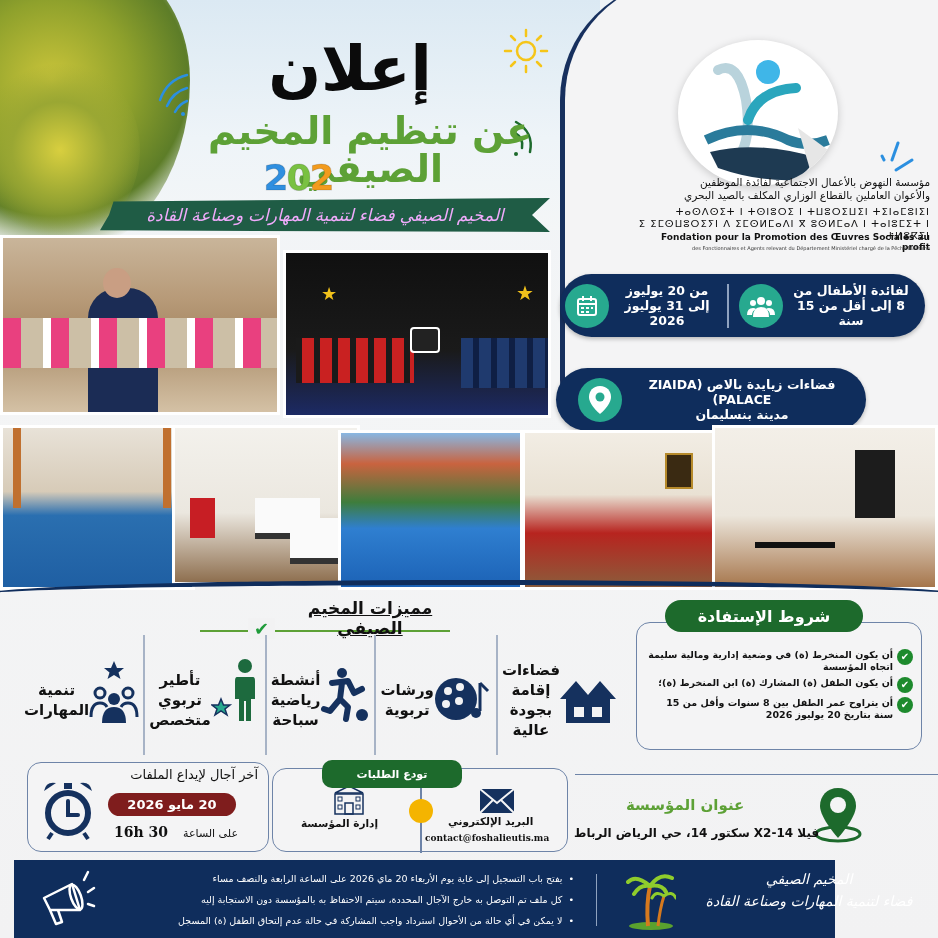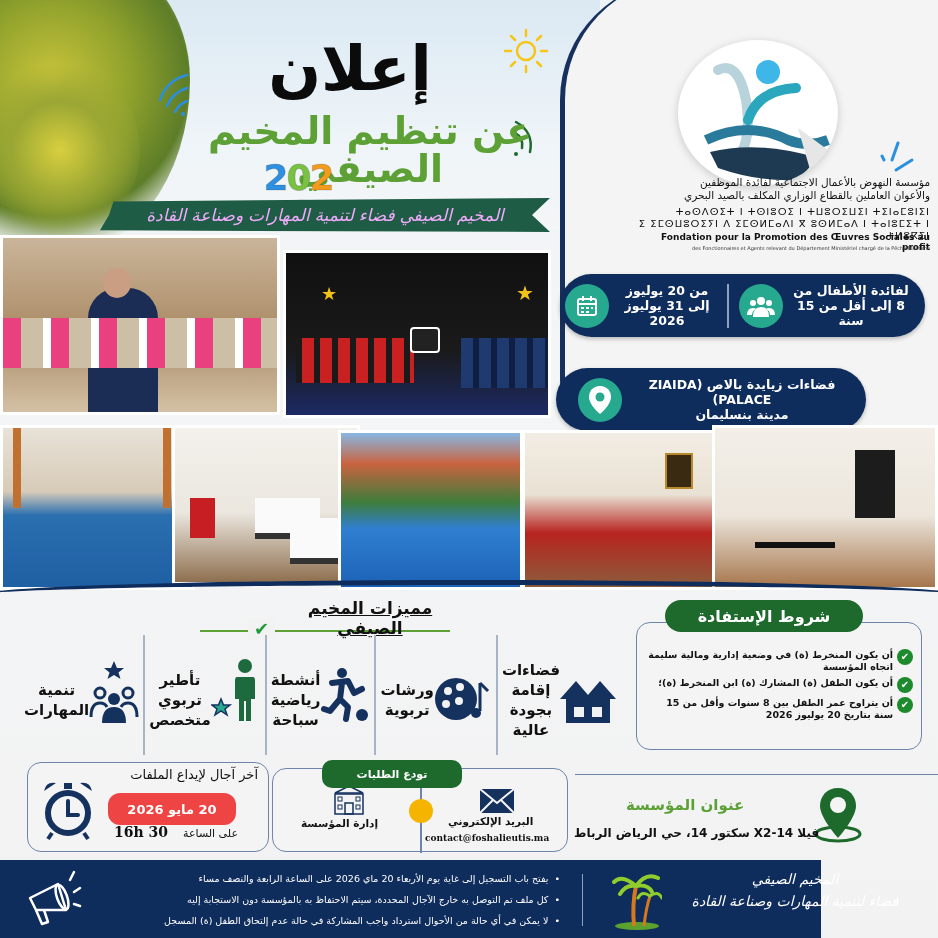--- a/index.html
+++ b/index.html
@@ -54,41 +54,41 @@
 .feat .lbl{margin-top:10px;font-size:15px;font-weight:bold;color:#111;text-align:center;line-height:20px}
 
 .cond{position:absolute;left:636px;top:622px;width:286px;height:128px;border:1.5px solid #6e84a8;border-radius:14px;background:#f4f4f5}
 .cond-head{position:absolute;left:665px;top:600px;width:198px;height:32px;background:#1d6a2c;border-radius:16px;color:#fff;font-size:16px;font-weight:bold;display:flex;align-items:center;justify-content:center}
 .cond ul{list-style:none;padding:26px 8px 0 8px;direction:rtl}
 .cond li{display:flex;align-items:flex-start;gap:4px;font-size:9.5px;font-weight:bold;color:#111;line-height:12px;margin-bottom:4px}
 .chk{width:16px;height:16px;border-radius:50%;background:#1d8a2d;color:#fff;font-size:10px;display:flex;align-items:center;justify-content:center;flex-shrink:0}
 
 .deadline{position:absolute;left:27px;top:762px;width:242px;height:90px;border:1.5px solid #6e84a8;border-radius:14px;background:#f4f4f5}
 .dl-title{position:absolute;right:10px;top:4px;font-size:13px;font-weight:normal;color:#111;direction:rtl}
-.dl-date{position:absolute;left:80px;top:30px;width:128px;height:32px;background:#ef4444;border-radius:12px;color:#fff;font-size:13px;font-weight:bold;display:flex;align-items:center;justify-content:center;direction:rtl}
+.dl-date{position:absolute;left:80px;top:30px;width:128px;height:23px;background:#7f1d1d;border-radius:12px;color:#fff;font-size:13px;font-weight:bold;display:flex;align-items:center;justify-content:center;direction:rtl}
 .dl-time-lbl{position:absolute;right:30px;top:64px;font-size:11px;font-weight:normal;color:#111}
 .dl-time{position:absolute;left:86px;top:61px;font-family:"DejaVu Serif",serif;font-size:14px;font-weight:bold;color:#111}
 .clock{position:absolute;left:12px;top:14px}
 
 .submit{position:absolute;left:272px;top:768px;width:296px;height:84px;border:1.5px solid #6e84a8;border-radius:14px;background:#f4f4f5}
 .submit-head{position:absolute;left:322px;top:760px;width:140px;height:28px;background:#1d6a2c;border-radius:10px;color:#fff;font-size:11px;font-weight:bold;display:flex;align-items:center;justify-content:center}
 .sub-vline{position:absolute;left:147px;top:8px;width:1.5px;height:76px;background:#6e84a8}
 .sub-dot{position:absolute;left:136px;top:30px;width:24px;height:24px;border-radius:50%;background:#f4b400}
 .sub-admin{position:absolute;left:28px;top:48px;font-size:10.5px;font-weight:bold;color:#111}
 .sub-mail{position:absolute;left:175px;top:46px;font-size:10.5px;font-weight:bold;color:#111}
 .sub-email{position:absolute;left:152px;top:64px;font-family:"DejaVu Serif",serif;font-size:9px;font-weight:bold;color:#111}
 .building{position:absolute;left:58px;top:16px}
 .envelope{position:absolute;left:207px;top:20px}
 
 .addr-title{position:absolute;left:626px;top:796px;font-size:15px;color:#5da136;font-weight:bold;direction:rtl}
 .addr-text{position:absolute;left:574px;top:826px;font-size:12px;font-weight:bold;color:#111;direction:rtl}
 .addr-pin{position:absolute;left:812px;top:786px}
 .addr-line{position:absolute;left:575px;top:774px;width:363px;height:1px;background:#6e84a8}
 
-.footer{position:absolute;left:0;top:860px;width:821px;height:78px;background:#0f2d5c}
+.footer{position:absolute;left:14px;top:860px;width:821px;height:78px;background:#0f2d5c}
 .foot-notes{position:absolute;left:80px;top:8px;width:480px;direction:rtl;list-style:none}
 .foot-notes li{color:#fff;font-size:9.5px;line-height:21px;text-align:right}
 .foot-notes li::before{content:"•";margin-left:6px}
 .foot-vsep{position:absolute;left:582px;top:14px;width:1px;height:52px;background:#8fa2bf}
 .foot-slogan{position:absolute;left:660px;top:8px;width:270px;text-align:center;color:#fff;font-family:"DejaVu Serif",serif;font-style:italic;font-size:14px;line-height:22px;direction:rtl}
 .palm{position:absolute;left:612px;top:8px}
 .megaphone{position:absolute;left:22px;top:10px}
 </style>
 </head>
 <body>

